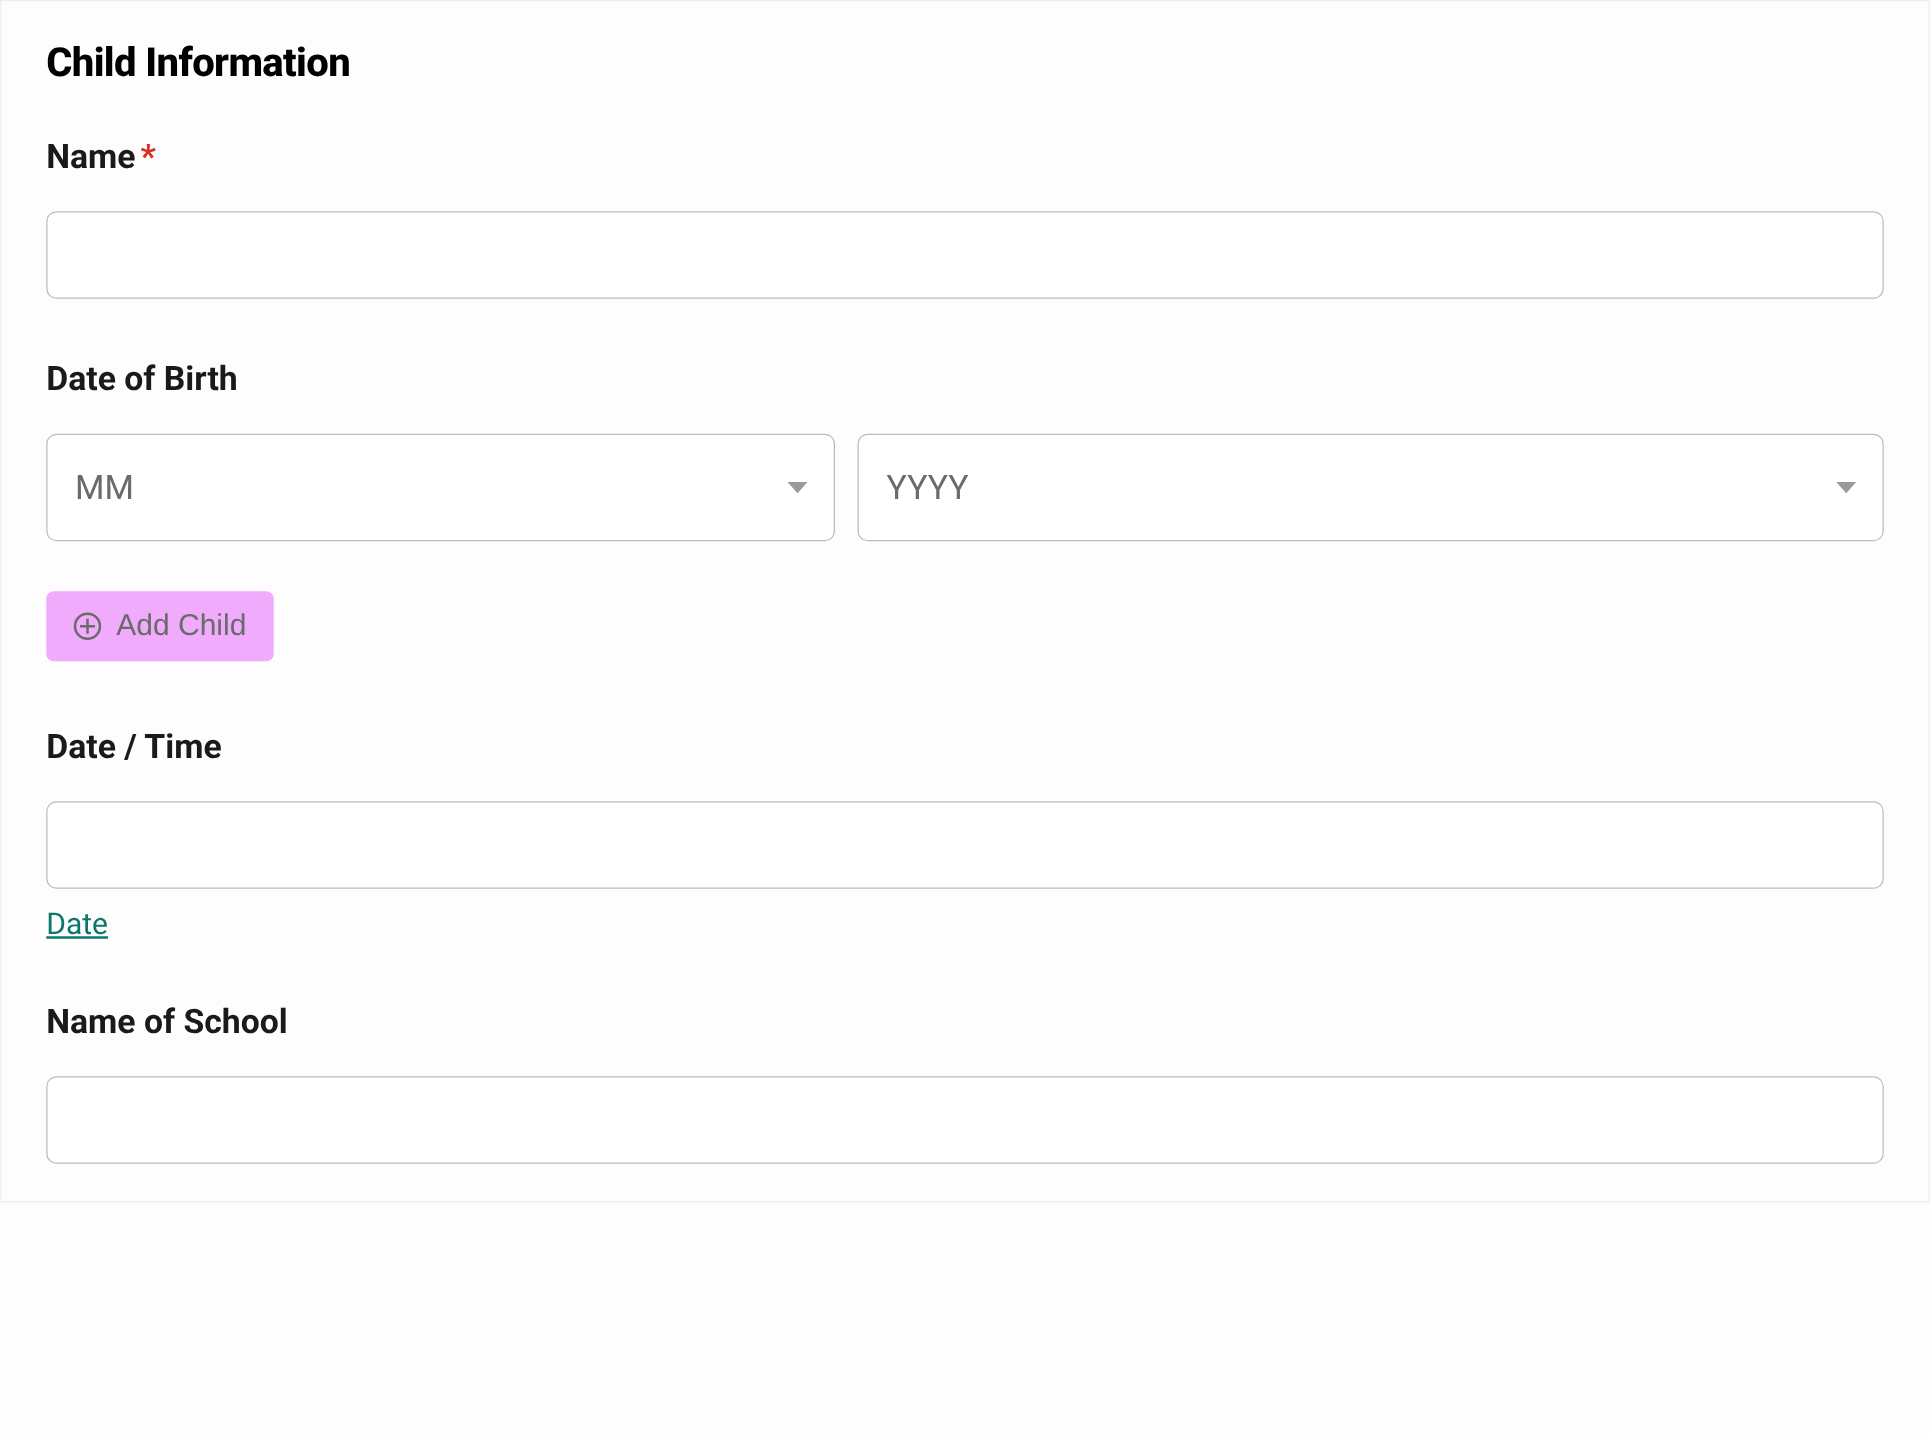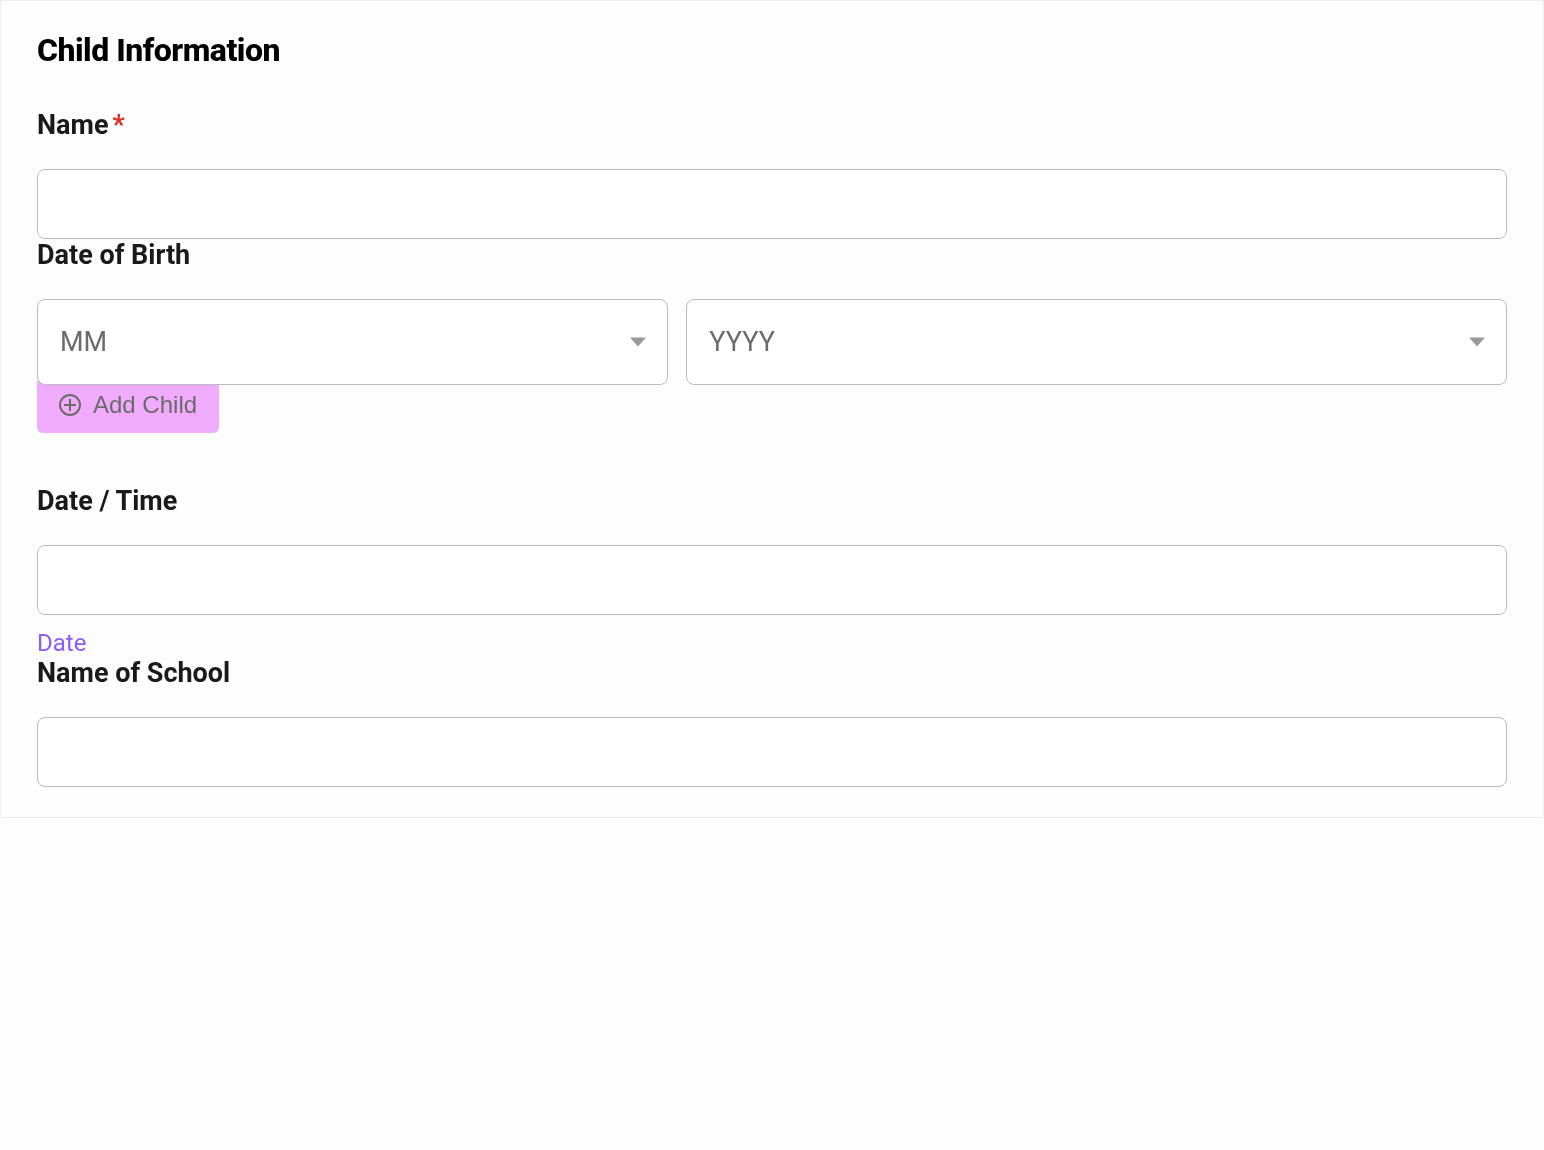--- a/index.html
+++ b/index.html
@@ -37,20 +37,21 @@
     .text-input {
       width: 100%;
       height: 70px;
       border: 1.5px solid #bcbcbc;
       border-radius: 8px;
       background: #fff;
       font-size: 22px;
       padding: 0 20px;
     }
     .field-group {
+      margin-bottom: 48px;
     }
     .dob-row {
       display: flex;
       gap: 18px;
     }
     .select-wrap {
       position: relative;
       flex: 1;
     }
     .select-wrap.year {
@@ -135,23 +136,24 @@
       width: 100%;
       height: 70px;
       border: 1.5px solid #bcbcbc;
       border-radius: 8px;
       background: #fff;
       font-size: 22px;
       padding: 0 20px;
     }
     .sub-label {
       font-size: 24px;
-      color: #8b5cf6;
+      color: #0f766e;
       margin-top: 14px;
       display: block;
+      text-decoration: underline;
     }
   </style>
 </head>
 <body>
 
 
 
 <h1 class="section-title">Child Information</h1>
 
 <div class="field-group">

